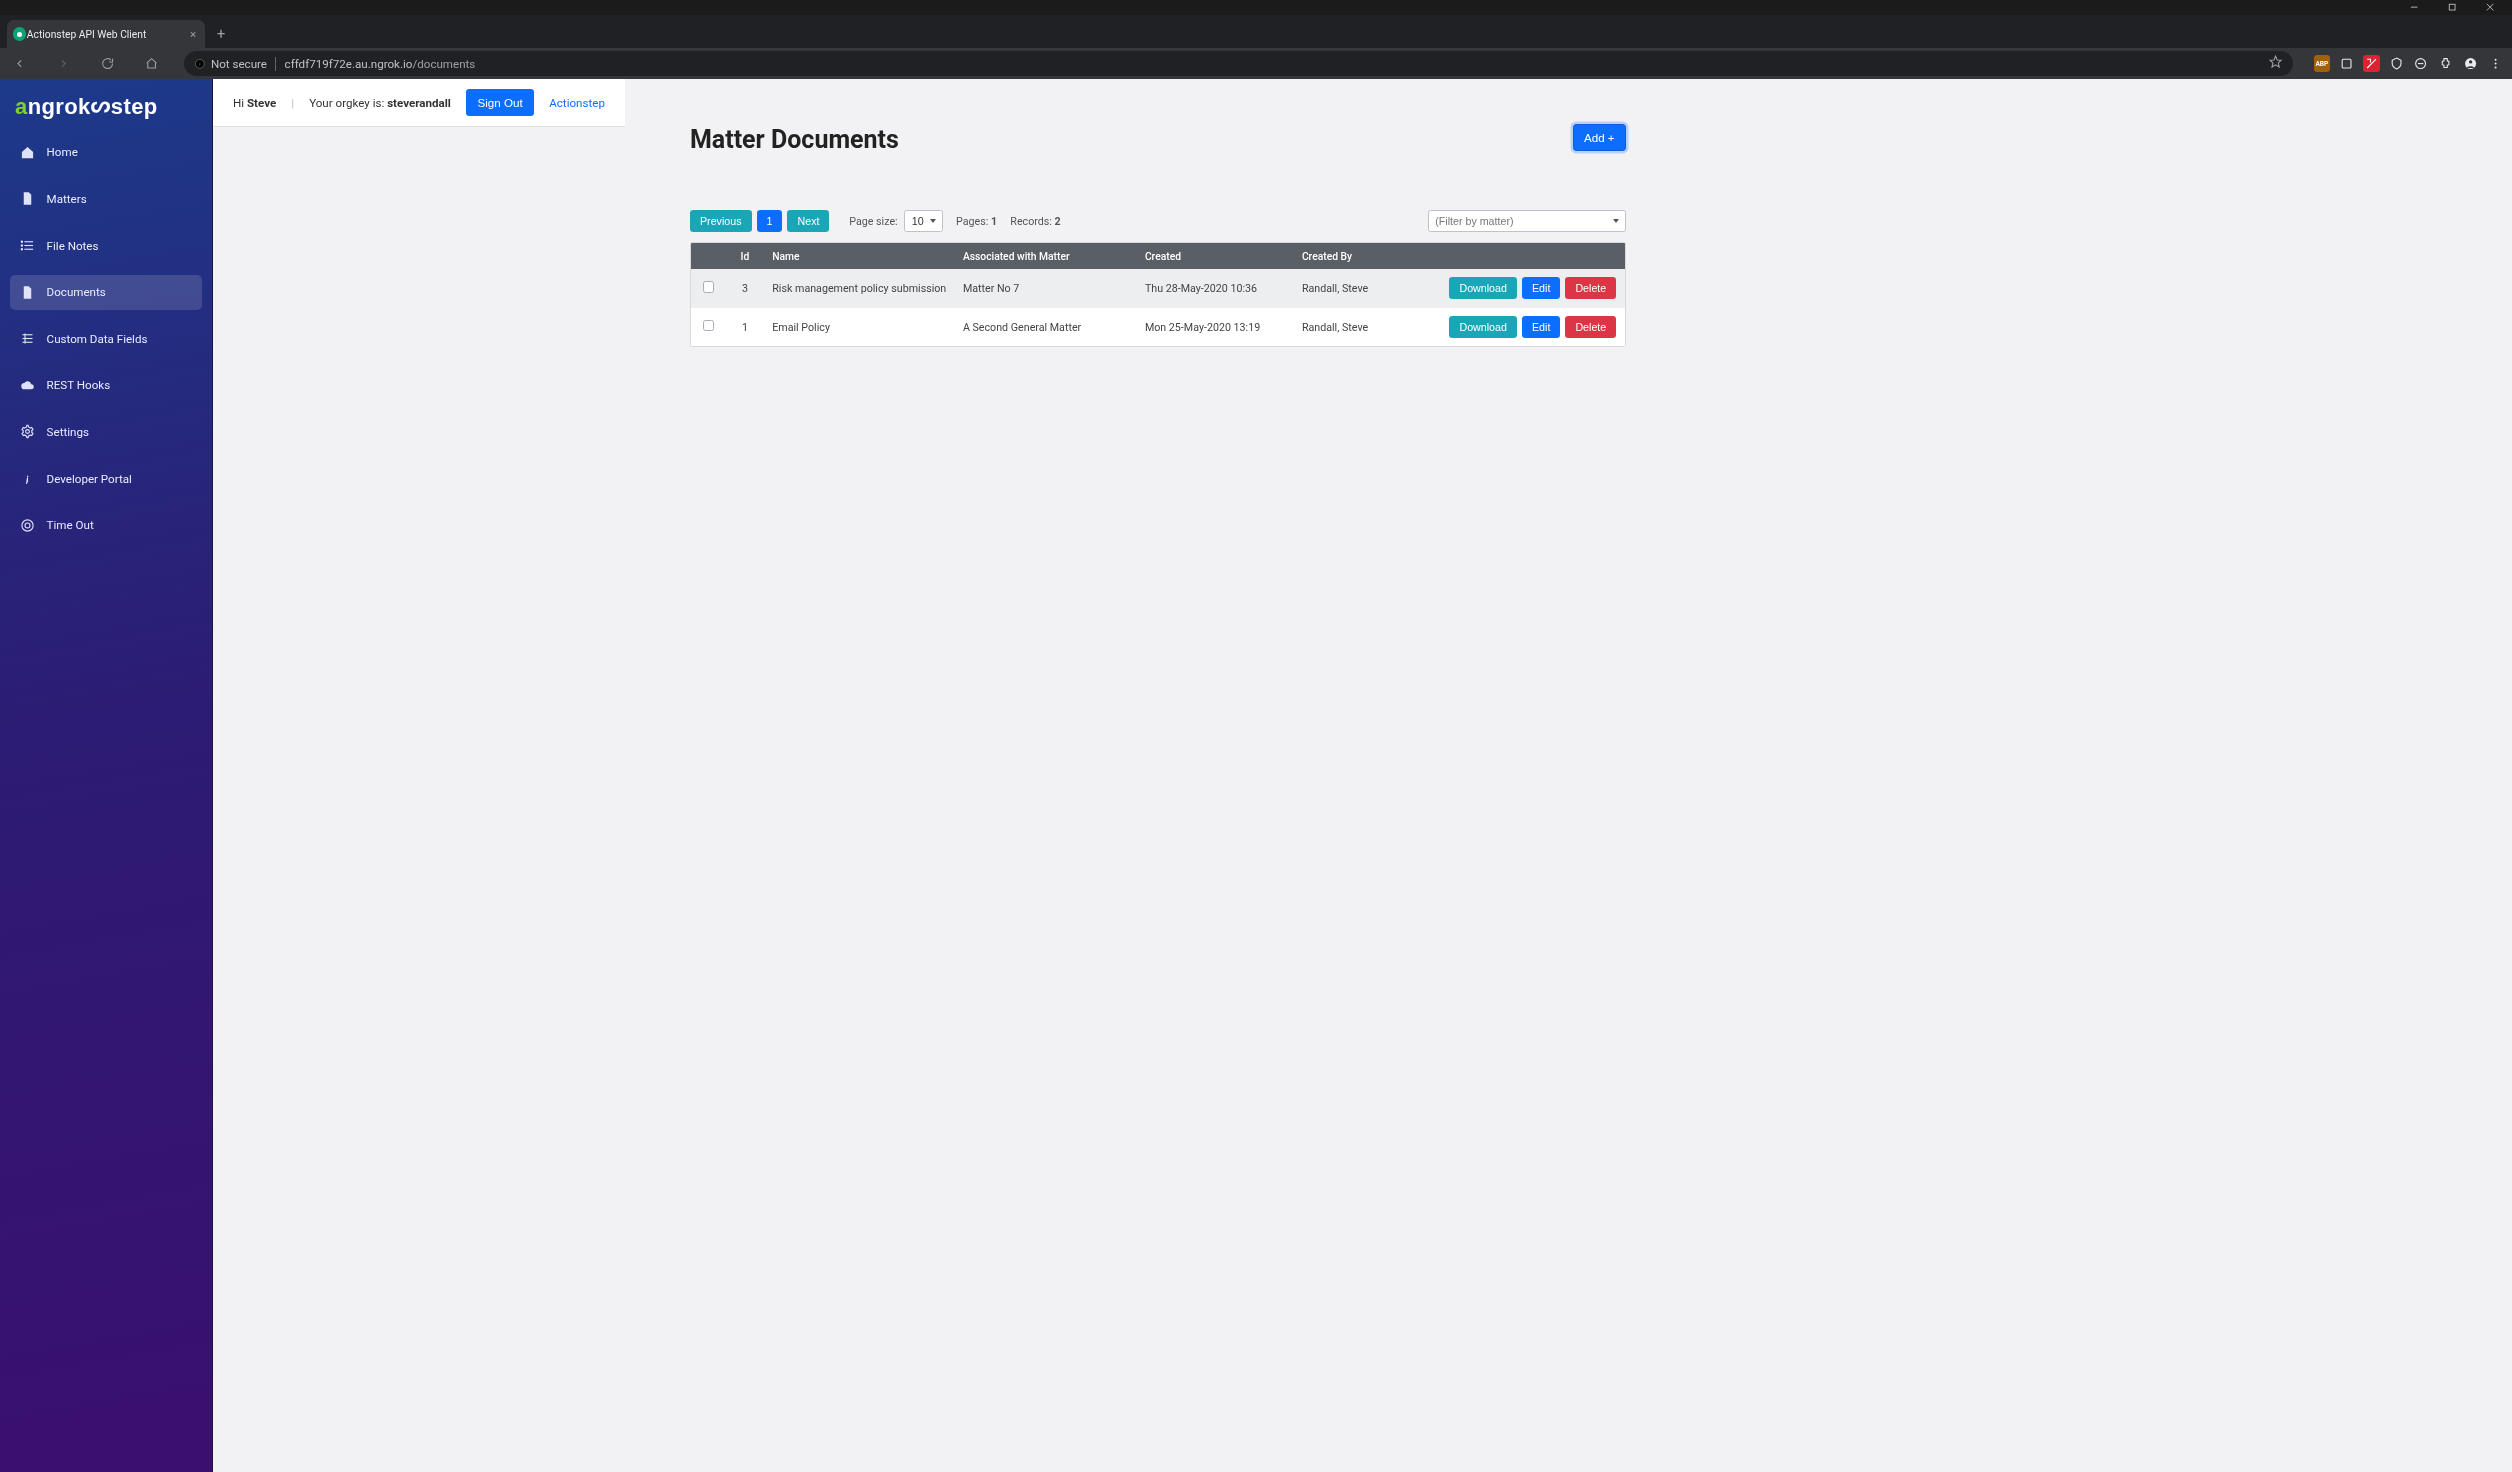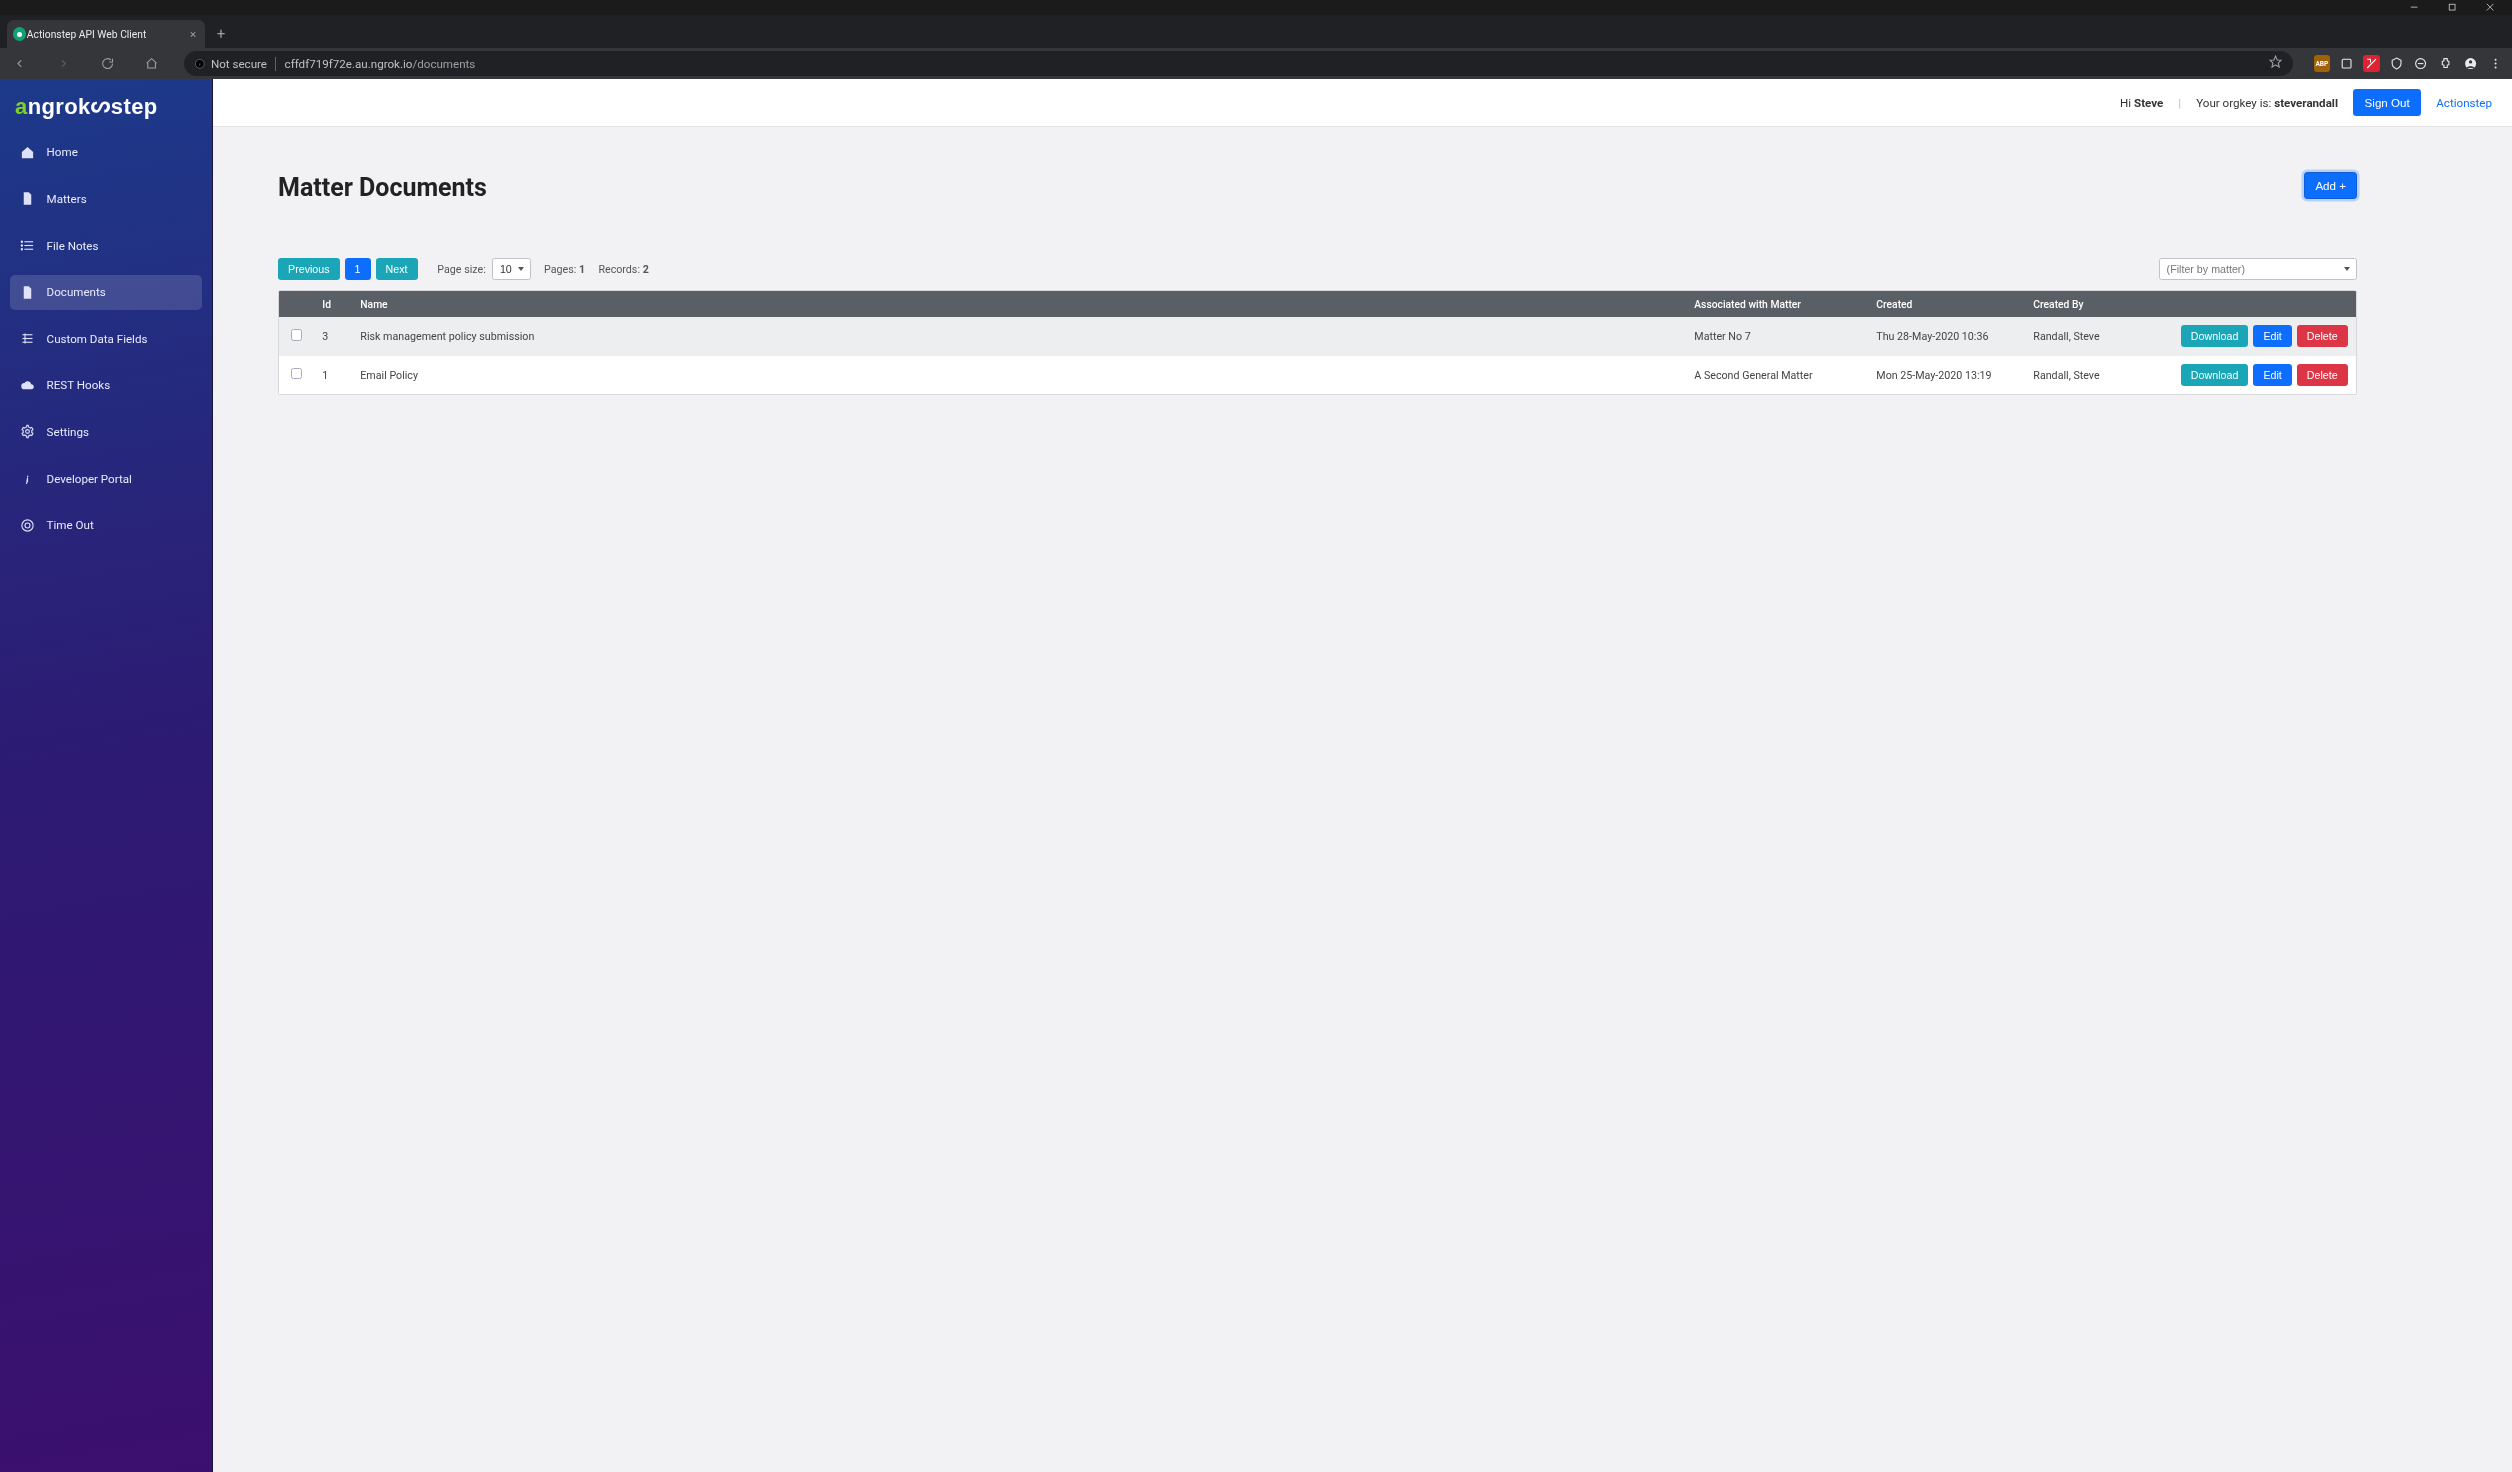--- a/index.html
+++ b/index.html
@@ -62,21 +62,21 @@
   .logo-text .swoosh { display: inline-block; transform: translateY(-1.7px); }
   .nav-item {
     display: flex; align-items: center; gap: 11.6px; padding: 10px 10px;
     border-radius: 5px; color: #e9ecff; font-size: 11.6px; margin-bottom: 11.6px;
   }
   .nav-item.active { background: rgba(255,255,255,.14); }
   .nav-item .nav-ico { width: 15px; height: 15px; display: flex; align-items:center; justify-content:center; opacity:.95; }
   .nav-item svg { width: 15px; height: 15px; stroke: currentColor; fill: none; stroke-width: 1.8; }
   .nav-item.filled svg { fill: currentColor; stroke: none; }
 
-  .main { flex: 1; display: flex; flex-direction: column; }
+  .main { flex: 1; display: flex; flex-direction: row; }
   .topbar {
     height: 48px; background: #fff; border-bottom: 0.8px solid #e1e1e6;
     display: flex; align-items: center; justify-content: flex-end; padding: 0 20px; gap: 15px;
     font-size: 11.6px; color: #333;
   }
   .topbar .sep { color: #bbb; }
   .btn { border: none; border-radius: 3.3px; padding: 6.6px 11.6px; font-size: 11.6px; cursor: pointer; }
   .btn-primary { background: #0d6efd; color: #fff; }
   .link-primary { color: #0d6efd; text-decoration: none; }
 
@@ -118,21 +118,21 @@
   tbody tr:nth-child(odd) { background:#eceef0; }
   tbody tr:nth-child(even) { background:#fff; }
   .chk { width:11.6px; height:11.6px; border:0.8px solid #aab; border-radius:2.5px; display:inline-block; background:#fff; }
   .row-actions { display:flex; gap:5px; justify-content:flex-end; }
   .ab { border:none; border-radius:3.3px; padding:5px 10px; font-size:10.7px; color:#fff; }
   .ab.dl { background:#1aa6b7; }
   .ab.ed { background:#0d6efd; }
   .ab.de { background:#dc3545; }
 
   thead th:nth-child(1), tbody td:nth-child(1){ width:35px; text-align:center;}
-  thead th:nth-child(2), tbody td:nth-child(2){ width:38px; text-align:left;margin-top:40px;}
+  thead th:nth-child(2), tbody td:nth-child(2){ width:38px; text-align:center;margin-top:40px;}
   thead th:nth-child(4){ width:182px;}
   thead th:nth-child(5){ width:157px;}
   thead th:nth-child(6){ width:124px;}
   thead th:nth-child(7), tbody td:nth-child(7){ width:207px;}
 </style>
 </head>
 <body>
 
 <div class="browser-chrome">
   <div class="title-bar">

